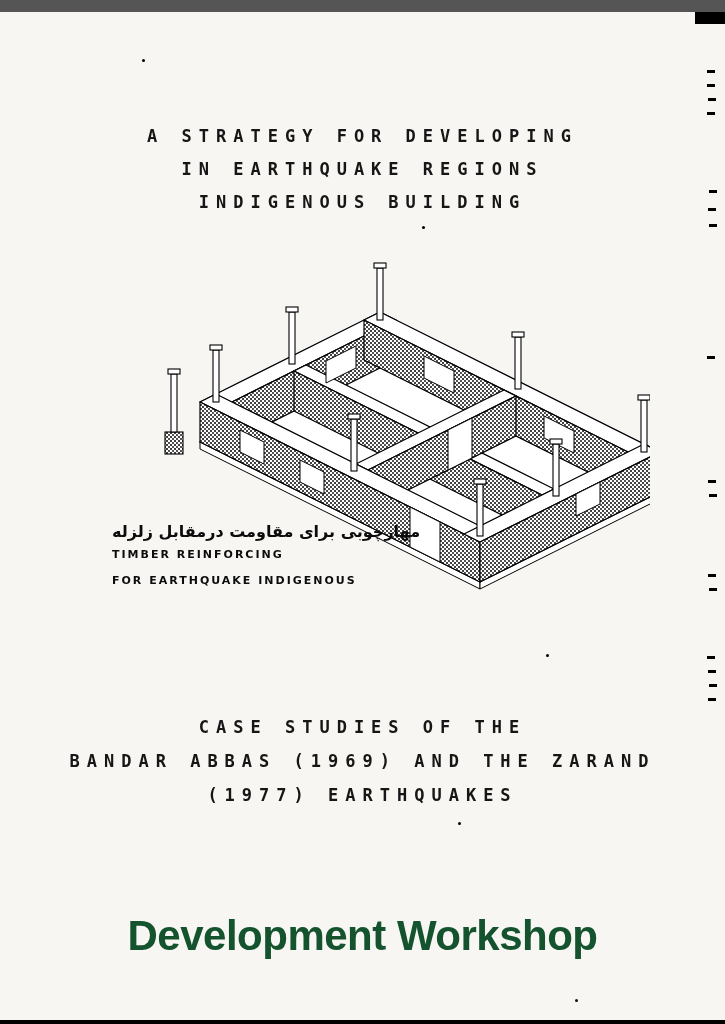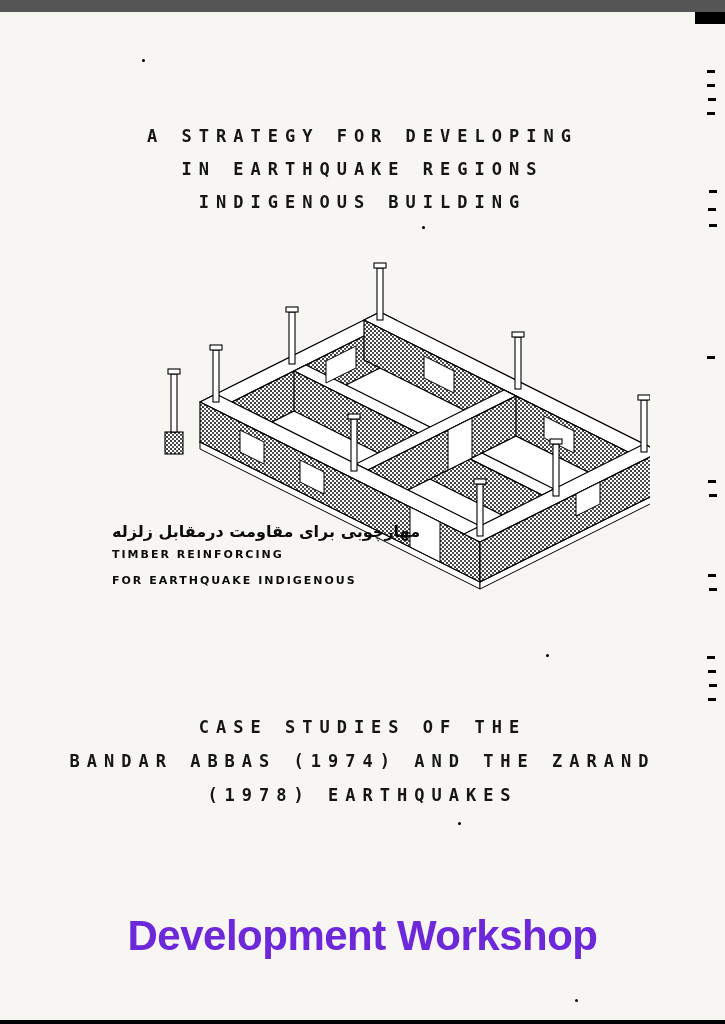--- a/index.html
+++ b/index.html
@@ -85,21 +85,21 @@
     font-weight:700; font-size:17px; line-height:34px;
     letter-spacing:7px; color:#161616;
     white-space:nowrap;
   }
   
   .footer-wordmark {
     position:absolute; top:900px; left:0; width:100%;
     text-align:center;
     font-family:"Liberation Sans","DejaVu Sans",sans-serif;
     font-weight:700; font-size:42px; letter-spacing:-0.5px;
-    color:#6d28d9;
+    color:#14532d;
     white-space:nowrap;
   }
 </style>
 </head>
 <body>
 
 <div class="page">
 
   <div class="scan-corner"></div>
   <div class="scan-dashes"></div>
@@ -192,19 +192,19 @@
   </svg>
 
   <div class="caption">
     <div class="farsi">مهارچوبی برای مقاومت درمقابل زلزله</div>
     <div class="en">TIMBER REINFORCING</div>
     <div class="en">FOR EARTHQUAKE INDIGENOUS</div>
   </div>
 
   <div class="subtitle-block">
     <div>CASE STUDIES OF THE</div>
-    <div>BANDAR ABBAS (1974) AND THE ZARAND</div>
-    <div>(1978) EARTHQUAKES</div>
+    <div>BANDAR ABBAS (1969) AND THE ZARAND</div>
+    <div>(1977) EARTHQUAKES</div>
   </div>
 
   <div class="footer-wordmark">Development Workshop</div>
 
 </div>
 
 </body></html>

